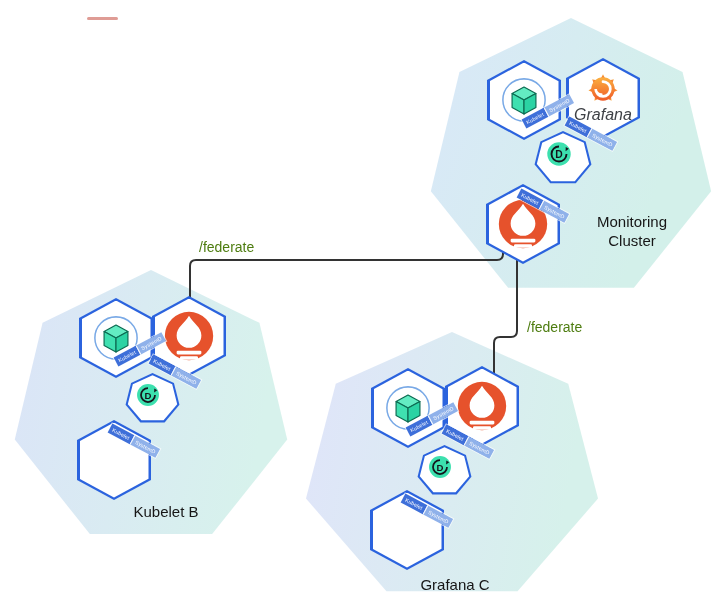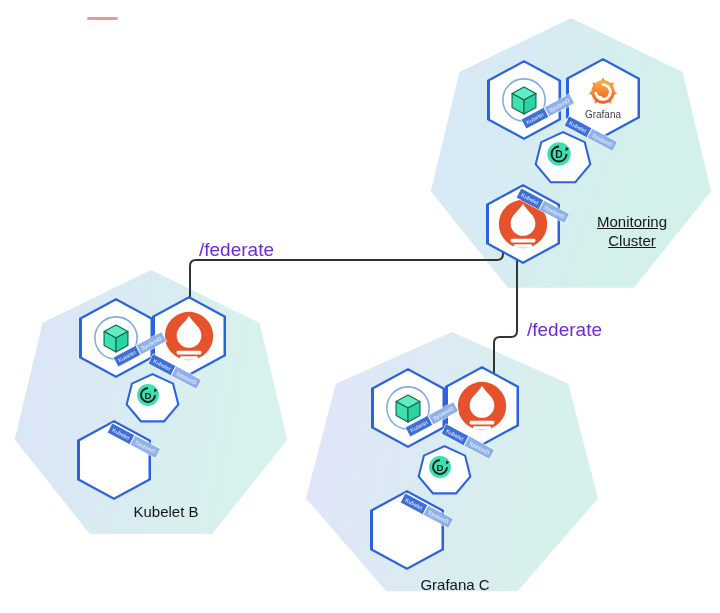--- a/index.html
+++ b/index.html
@@ -47,38 +47,38 @@
     font-size:5.2px;letter-spacing:.2px;white-space:nowrap;
     box-shadow:0 0 0 1px rgba(255,255,255,.65);
     transform-origin:left center;z-index:3;
   }
   .ribbon .r1{background:#3e6fd9;color:#fff;padding:0 3px;display:block;}
   .ribbon .r2{background:#8fb1ea;color:#fff;padding:0 3px;display:block;border-left:1px solid #fff;}
   .rot-up{transform:rotate(-28deg);}
   .rot-dn{transform:rotate(28deg);}
   
   .federate{
-    position:absolute;color:#6d28d9;font-size:19px;font-weight:400;z-index:2;
-  }
-  .grafana-text{font-size:10px;color:#3f4247;margin-top:1px;}
+    position:absolute;color:#4d7c0f;font-size:14px;font-weight:400;z-index:2;
+  }
+  .grafana-text{font-size:16px;color:#3f4247;margin-top:1px;font-style:italic;}
   .artifact{
     position:absolute;left:87px;top:17px;width:31px;height:3px;border-radius:2px;
     background:rgba(192,57,43,.5);
   }
 </style>
 </head>
 <body>
 
 <div id="canvas">
 
   <div class="artifact"></div>
 
   <div class="cluster" style="left:428px;top:18px;width:286px;height:284px;
               background:linear-gradient(110deg,#d9e8f8 5%,#d3f0ea 75%);"></div>
-  <div class="cluster-label" style="left:577px;top:213px;width:110px;text-decoration:underline;">Monitoring Cluster</div>
+  <div class="cluster-label" style="left:577px;top:213px;width:110px;">Monitoring Cluster</div>
 
   <div class="cluster" style="left:12px;top:270px;width:278px;height:278px;
               background:linear-gradient(100deg,#dbe4f8 0%,#d7f2ec 85%);"></div>
   <div class="cluster-label" style="left:126px;top:503px;width:80px;">Kubelet B</div>
 
   <div class="cluster" style="left:303px;top:332px;width:298px;height:273px;
               background:linear-gradient(100deg,#e0e4fa 0%,#d6f1eb 85%);"></div>
   <div class="cluster-label" style="left:415px;top:576px;width:80px;">Grafana C</div>
 
   <svg id="edges" width="720" height="613" viewBox="0 0 720 613">

